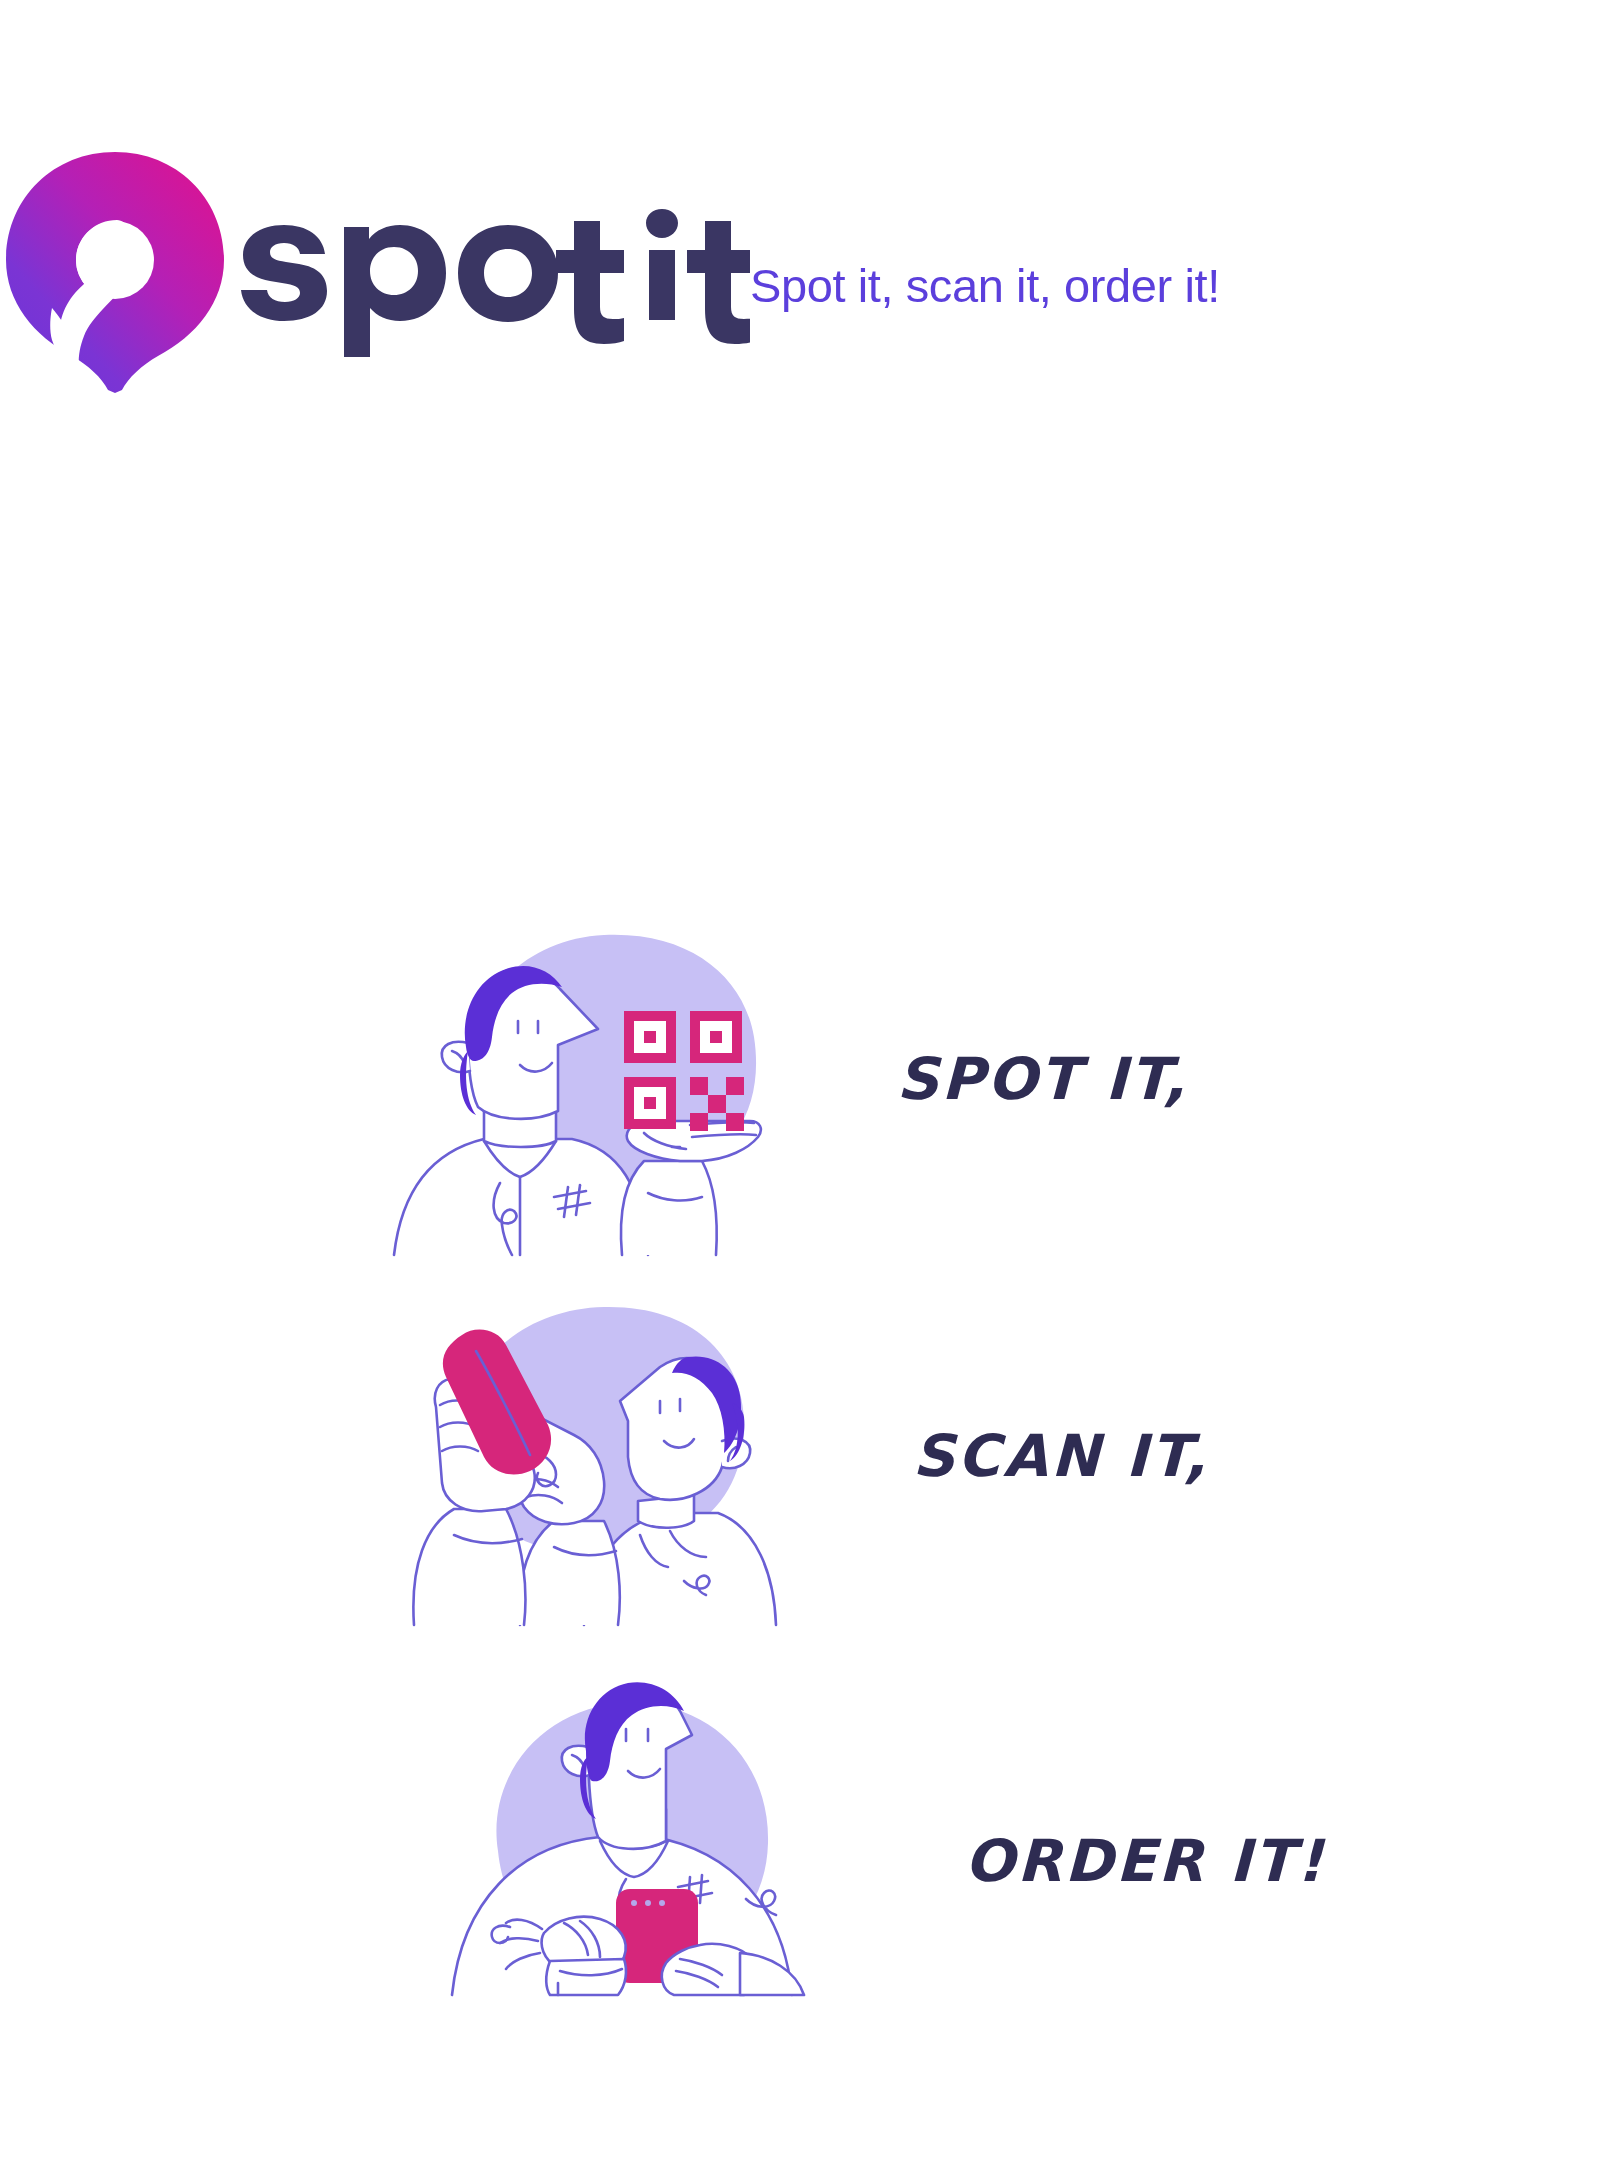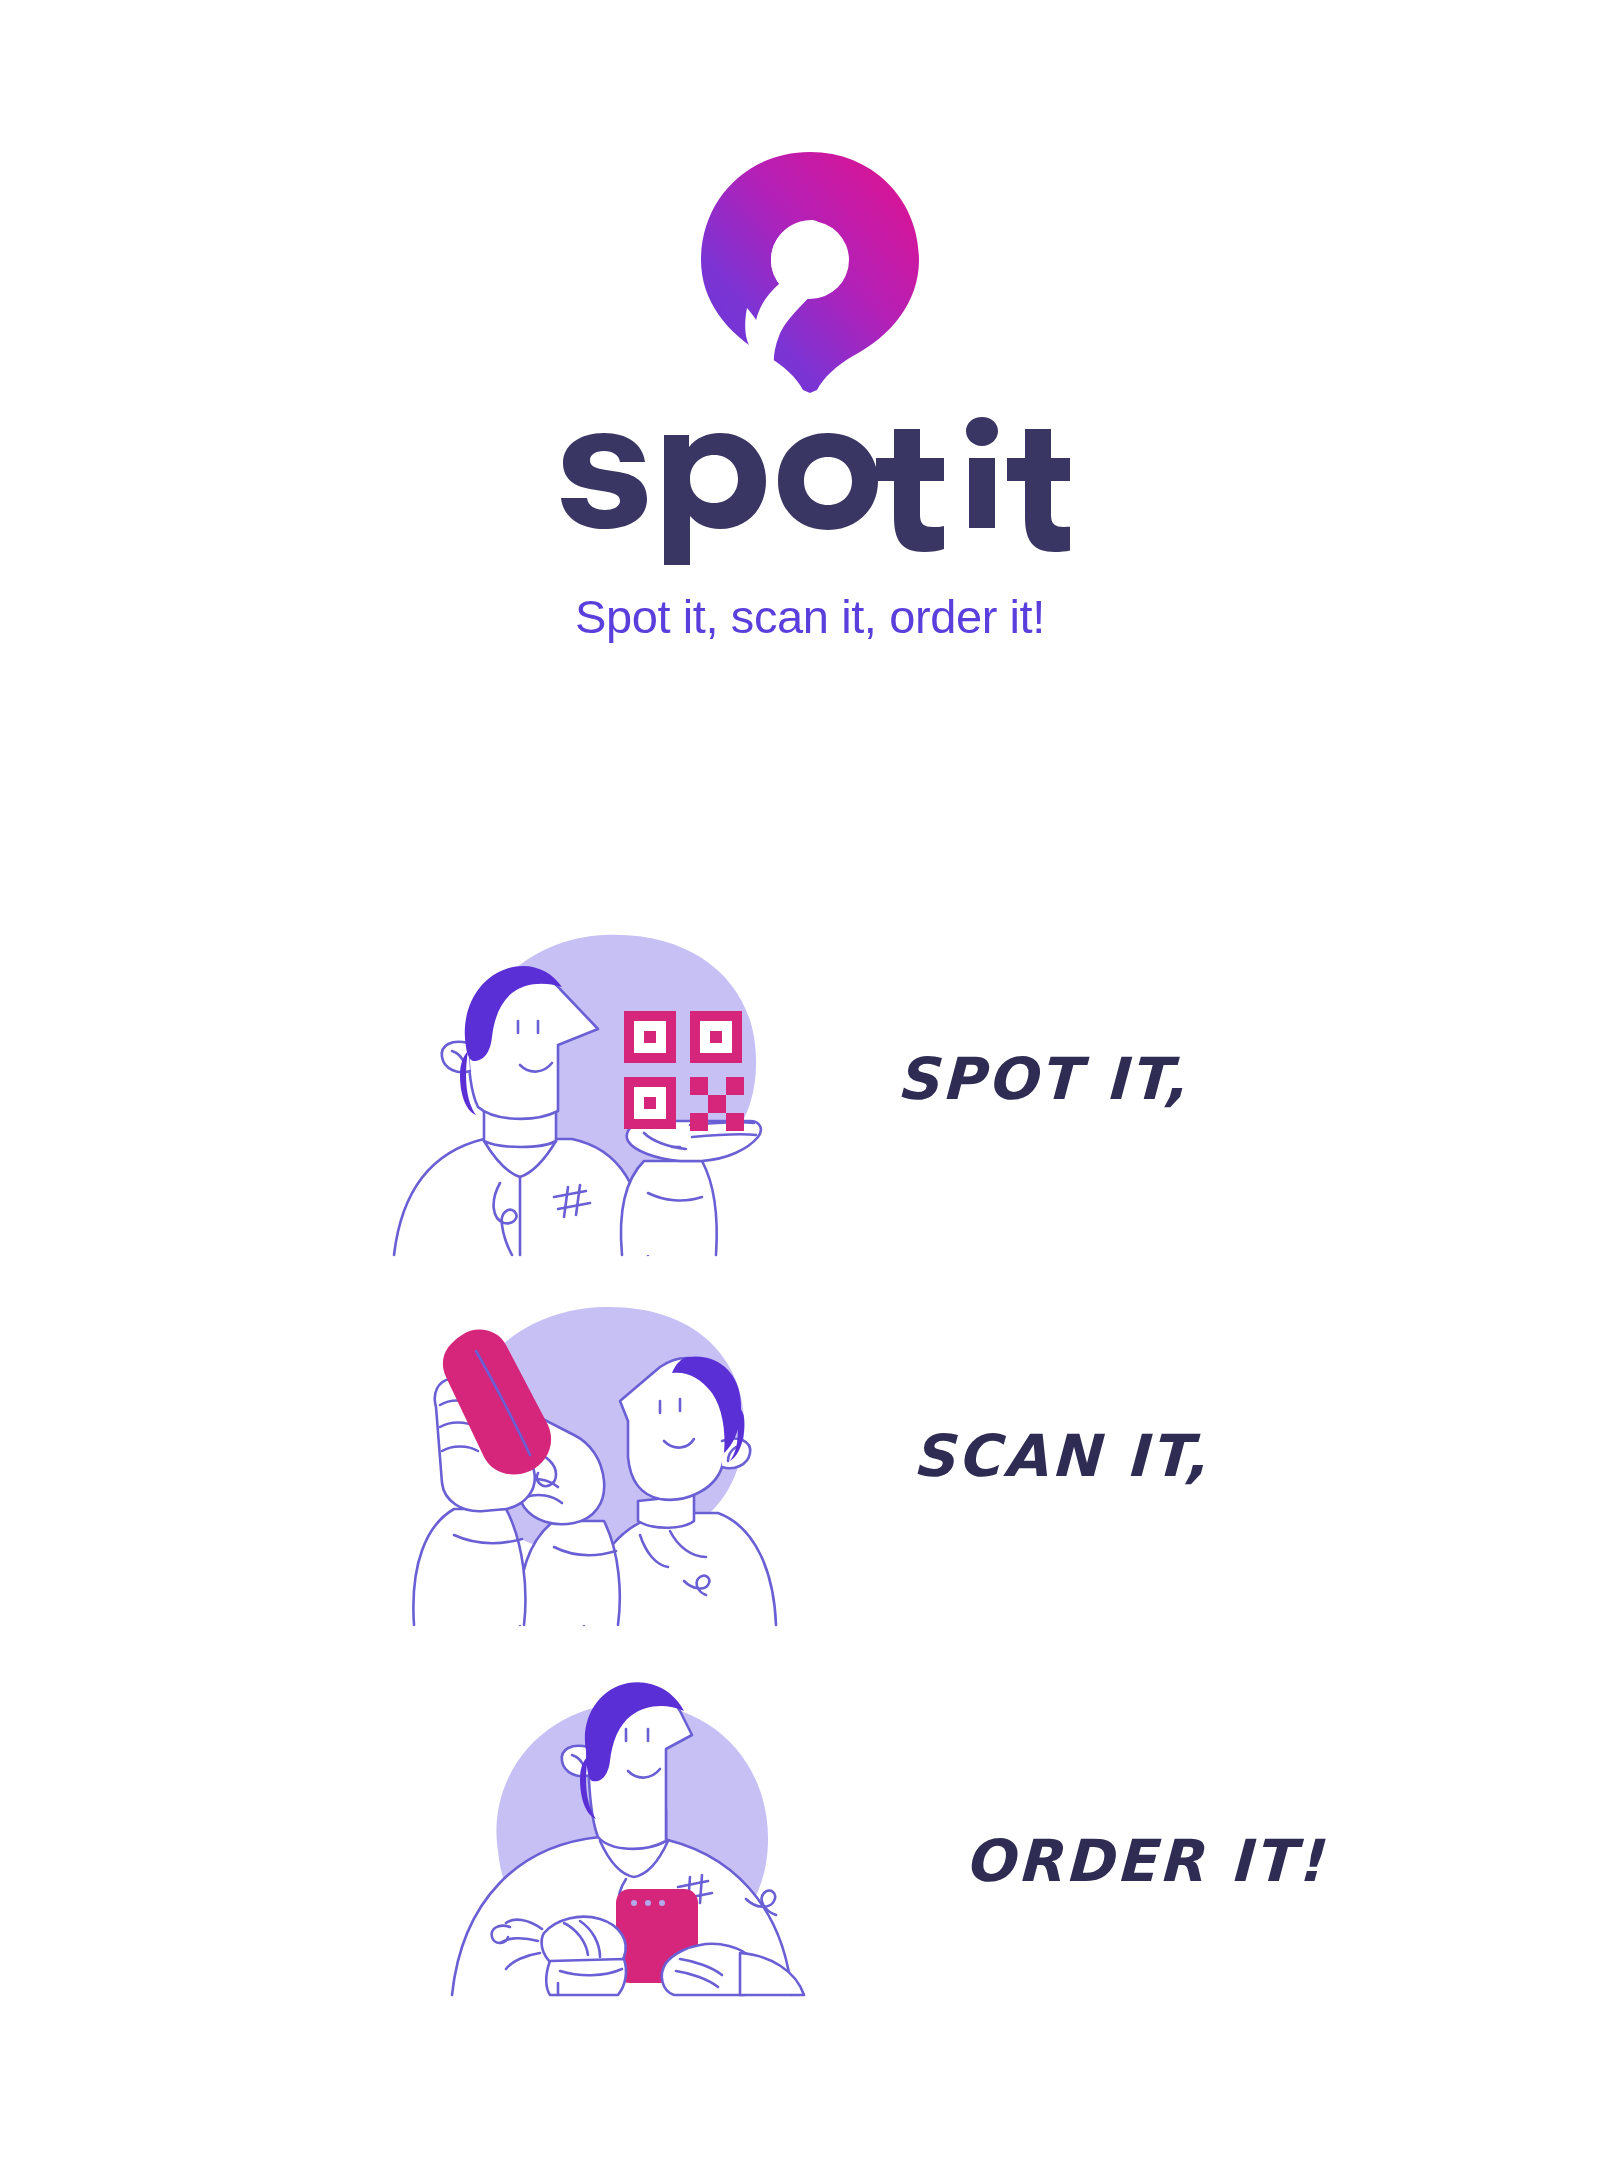--- a/index.html
+++ b/index.html
@@ -23,21 +23,20 @@
     background: #ffffff;
   }
 
   
   .brand {
     position: absolute;
     top: 150px;
     left: 0;
     width: 1620px;
     display: flex;
-    flex-direction: column;
     align-items: center;
   }
 
   .logo-mark {
     width: 230px;
     height: 245px;
     display: block;
   }
 
   .wordmark {

